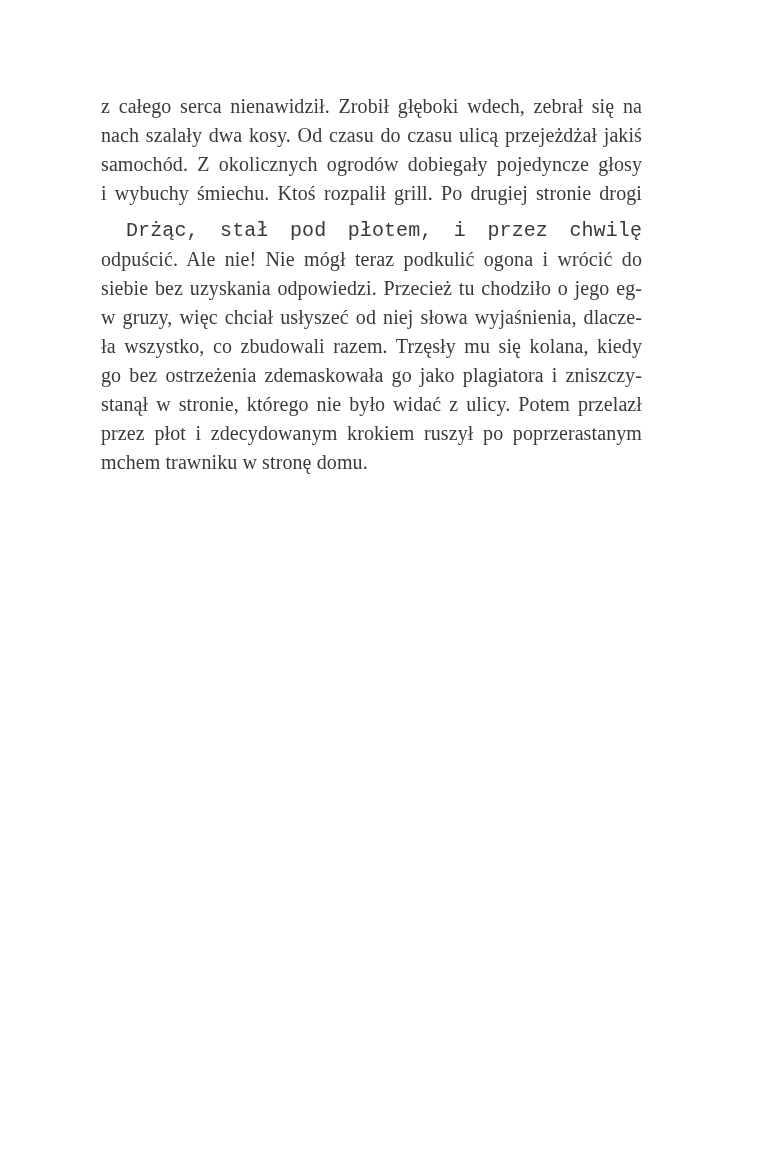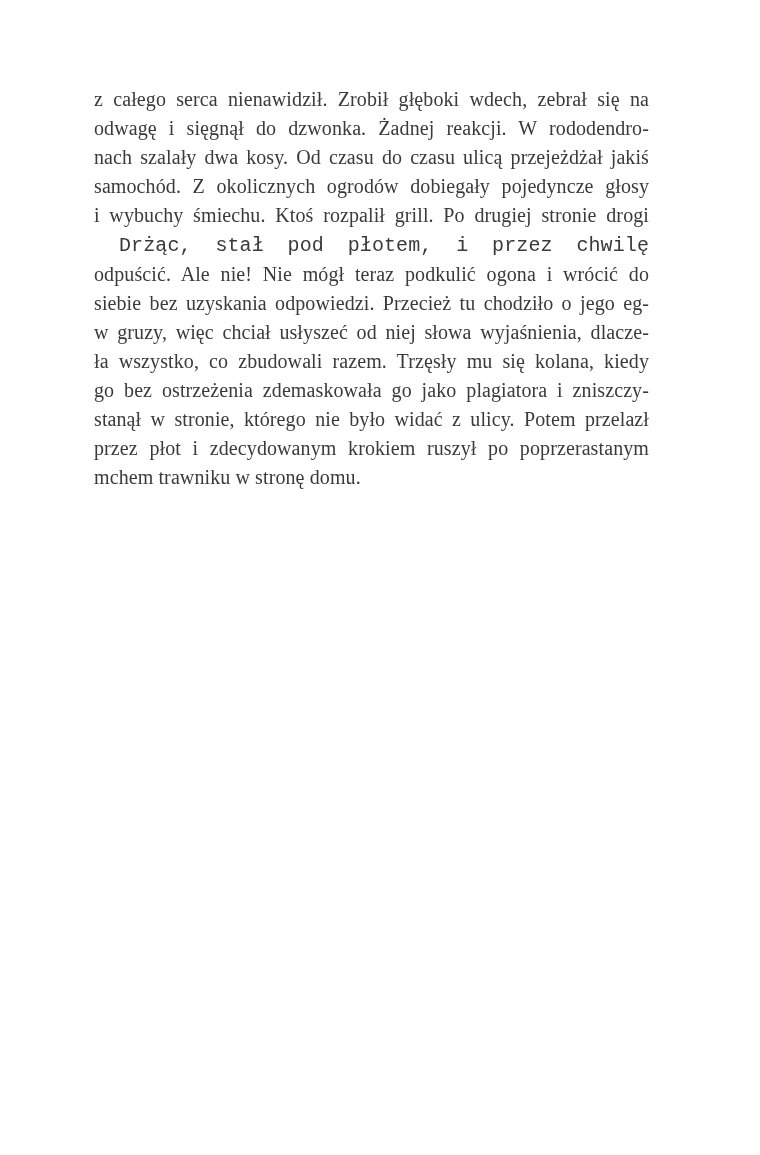--- a/index.html
+++ b/index.html
@@ -21,21 +21,21 @@
   }
   .text-block {
     position: absolute;
     left: 93px;
     top: 84px;
     width: 557px;
     color: #3a3a3a;
     font-size: 20px;
   }
   .para {
-    margin: 1px;
+    margin: 8px;
     padding: 0;
   }
   .line {
     line-height: 29px;
     height: 29px;
     overflow: hidden;
     text-align: justify;
     text-align-last: justify;
     white-space: normal;
     letter-spacing: 0.1px;
@@ -49,21 +49,20 @@
   }
 </style>
 </head>
 <body>
 
 <div class="page">
   <div class="text-block">
 
     <div class="para">
       <div class="line">z całego serca nienawidził. Zrobił głęboki wdech, zebrał się na</div>
-      <div class="line">odwagę i sięgnął do dzwonka. Żadnej reakcji. W rododendro-</div>
       <div class="line">nach szalały dwa kosy. Od czasu do czasu ulicą przejeżdżał jakiś</div>
       <div class="line">samochód. Z okolicznych ogrodów dobiegały pojedyncze głosy</div>
       <div class="line">i wybuchy śmiechu. Ktoś rozpalił grill. Po drugiej stronie drogi</div>
     </div>
 
     <div class="para">
       <div class="line indent">Drżąc, stał pod płotem, i przez chwilę nawet pomyślał, żeby</div>
       <div class="line">odpuścić. Ale nie! Nie mógł teraz podkulić ogona i wrócić do</div>
       <div class="line">siebie bez uzyskania odpowiedzi. Przecież tu chodziło o jego eg-</div>
       <div class="line">w gruzy, więc chciał usłyszeć od niej słowa wyjaśnienia, dlacze-</div>

